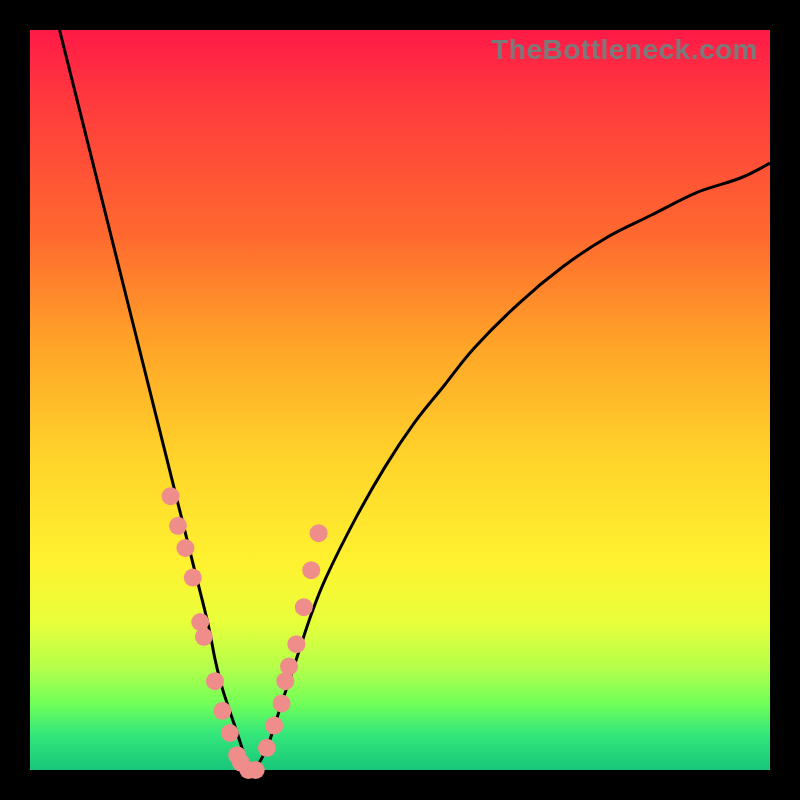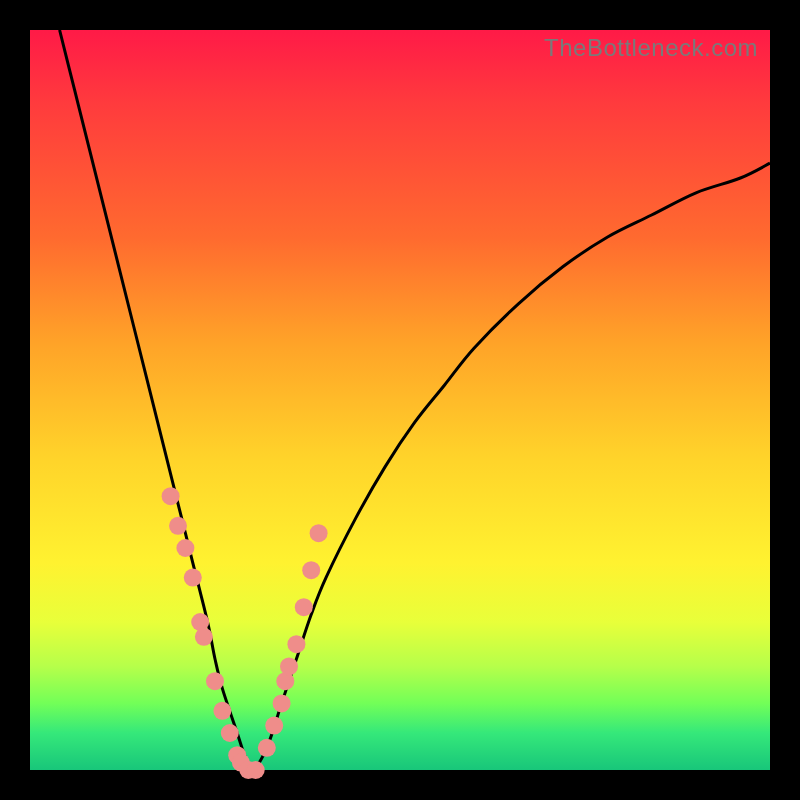--- a/index.html
+++ b/index.html
@@ -36,22 +36,22 @@
       #72ff58 91%,
       #35e87a 95%,
       #18c67a 100%
     );
   }
   .watermark {
     position: absolute;
     top: 4px;
     right: 12px;
     color: #7a7a7a;
-    font-size: 24px;
-    font-weight: 400;
+    font-size: 28px;
+    font-weight: 700;
     letter-spacing: 0.5px;
     user-select: none;
   }
   svg.curve {
     position: absolute;
     left: 0;
     top: 0;
     width: 740px;
     height: 740px;
     overflow: visible;

